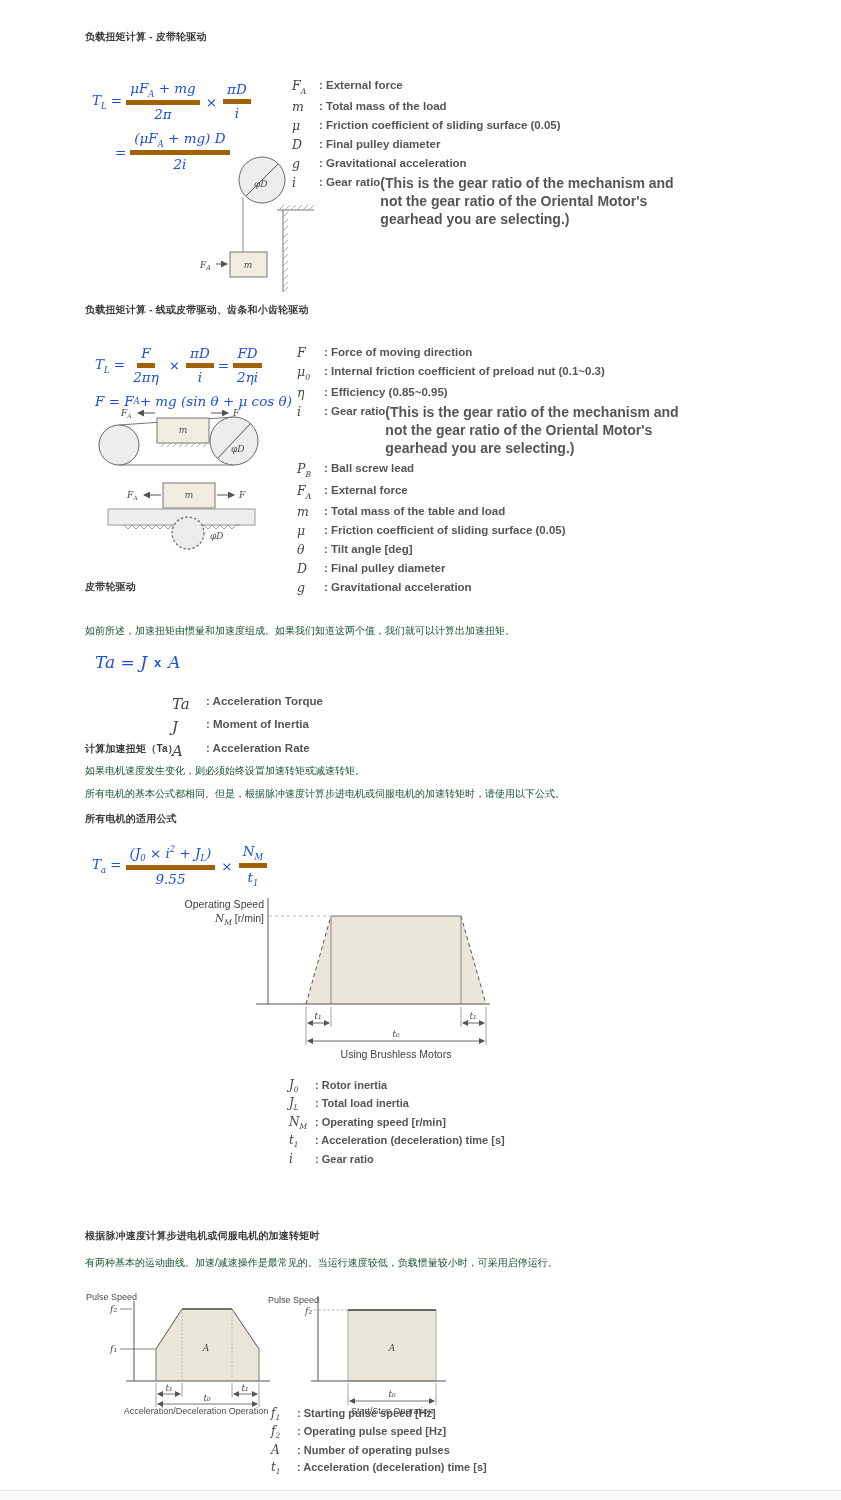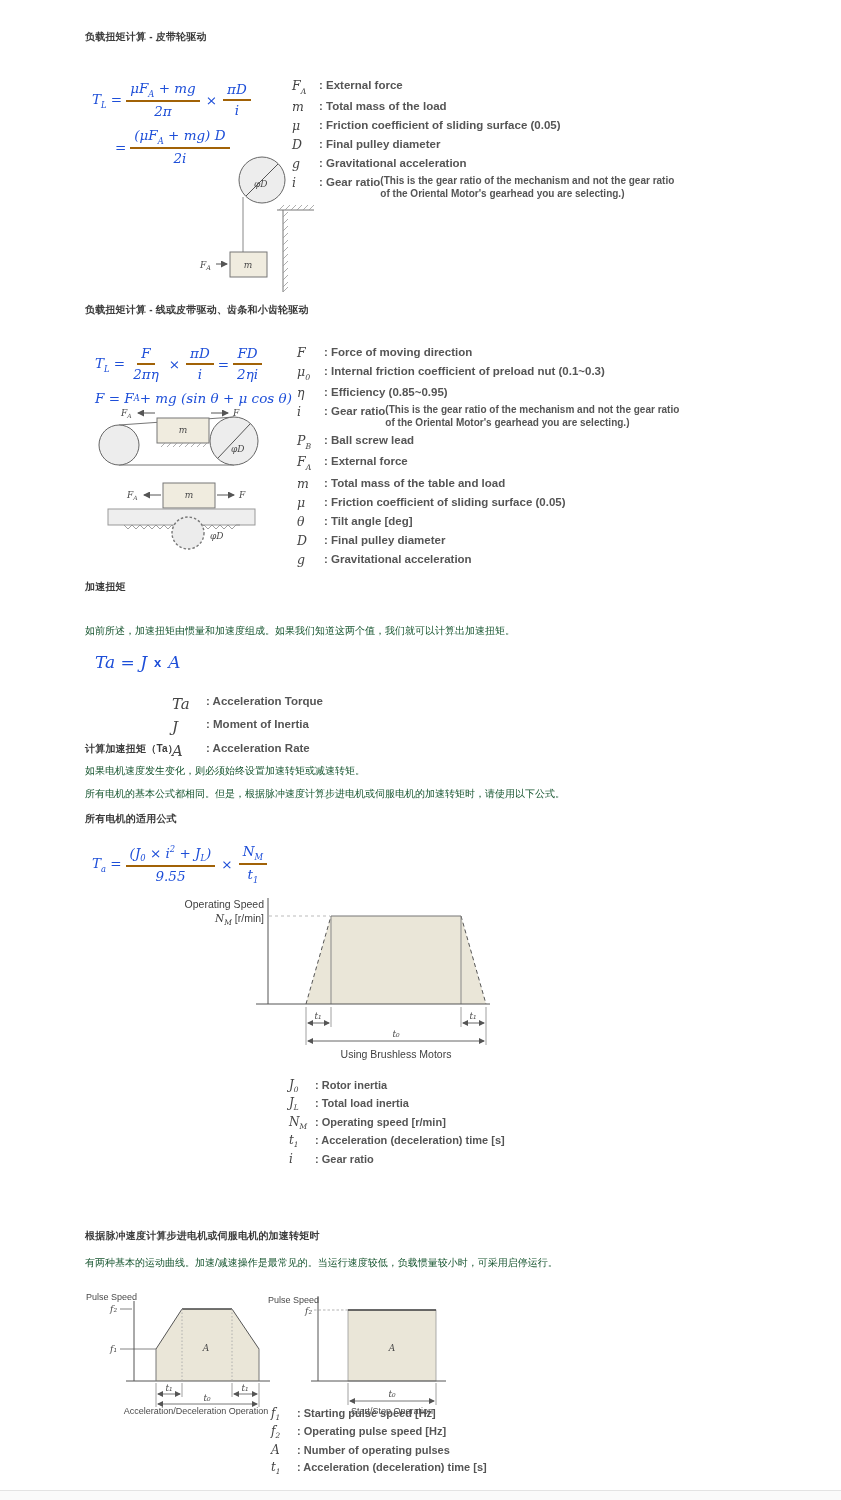--- a/index.html
+++ b/index.html
@@ -9,33 +9,33 @@
   .heading{font-size:10px;font-weight:bold;color:#3b3b3b;letter-spacing:.2px;}
   .para{font-size:10px;color:#14532d;}
   sub{font-size:.62em;}
   sup{font-size:.62em;}
   
   .formula{font-family:"DejaVu Serif","Liberation Serif",serif;font-style:italic;
            font-size:13.5px;color:#1d4ed8;}
   .fline{display:flex;align-items:center;margin-bottom:7px;white-space:nowrap;}
   .fline.l2{margin-left:23px;}
   .frac{display:inline-flex;flex-direction:column;align-items:center;margin:0 4px;line-height:1.25;}
-  .frac .num{border-bottom:2px solid #a16207;padding:0 4px 1px;}
+  .frac .num{border-bottom:5px solid #a16207;padding:0 4px 1px;}
   .frac .den{padding:1px 4px 0;}
   .op{font-style:normal;margin:0 2px;}
   .bigf{font-size:17px;display:flex;align-items:center;}
   .bigf .op{font-family:"Liberation Sans",sans-serif;font-weight:bold;font-size:13px;margin:0 7px;}
   
   .varlist{font-size:11.5px;color:#555;}
   .varrow{display:flex;margin-bottom:3px;line-height:1.28;}
   .varsym{flex:none;width:27px;font-family:"DejaVu Serif","Liberation Serif",serif;
           font-style:italic;font-size:12.5px;color:#444;}
   .vardesc{display:flex;font-weight:bold;}
   .vd{white-space:nowrap;}
-  .varnote{font-size:10px;max-width:300px;}
+  .varnote{font-size:14px;max-width:300px;}
   .varlist.big .varsym{width:34px;font-size:15px;}
   .varlist.big .varrow{line-height:1.35;}
   .varlist.small{font-size:11px;}
   .varlist.small .varsym{font-size:12px;width:26px;}
   .varlist.small .varrow{margin-bottom:1.5px;}
   
   svg text{font-family:"Liberation Sans","DejaVu Sans",sans-serif;font-size:9px;fill:#4a4a4a;}
   svg .sym{font-family:"DejaVu Serif","Liberation Serif",serif;font-style:italic;}
   svg .cap{font-size:10.5px;fill:#3f3f3f;}
   svg .axl{font-size:10.5px;fill:#3f3f3f;}
@@ -293,21 +293,21 @@
     </text>
     <line x1="61" y1="14" x2="44" y2="14" stroke="#555" stroke-width="1" marker-end="url(#a3e)"></line>
     <line x1="117" y1="14" x2="134" y2="14" stroke="#555" stroke-width="1" marker-end="url(#a3e)"></line>
     <text class="sym" x="139" y="17" font-size="8.5">F</text>
     <rect x="8" y="28" width="147" height="16" fill="#eeeeee" stroke="#999" stroke-width="1"></rect>
     <polyline fill="none" stroke="#888" stroke-width=".8" points="24,44 28,48 32,44 36,48 40,44 44,48 48,44 52,48 56,44 60,48 64,44 68,48 72,44 76,48 80,44 84,48 88,44 92,48 96,44 100,48 104,44 108,48 112,44 116,48 120,44 124,48 128,44 132,48 136,44 140,44"></polyline>
     <circle cx="88" cy="52" r="16" fill="#ececec" stroke="#777" stroke-width="1.4" stroke-dasharray="2.5 2"></circle>
     <text class="sym" x="110" y="58" font-size="8.5">φD</text>
   </svg>
 
-  <div class="abs heading" style="left:85px;top:580px;">加速扭矩</div>
+  <div class="abs heading" style="left:85px;top:580px;">皮带轮驱动</div>
 
   <div class="abs para" style="left:85px;top:624px;width:700px;">如前所述，加速扭矩由惯量和加速度组成。如果我们知道这两个值，我们就可以计算出加速扭矩。</div>
 
   <div class="abs formula bigf" style="left:95px;top:652px;">
     <span>Ta = J</span>
     <span class="op">x</span>
     <span>A</span>
   </div>
 
   <div class="abs varlist big" style="left:172px;top:694px;width:300px;">

